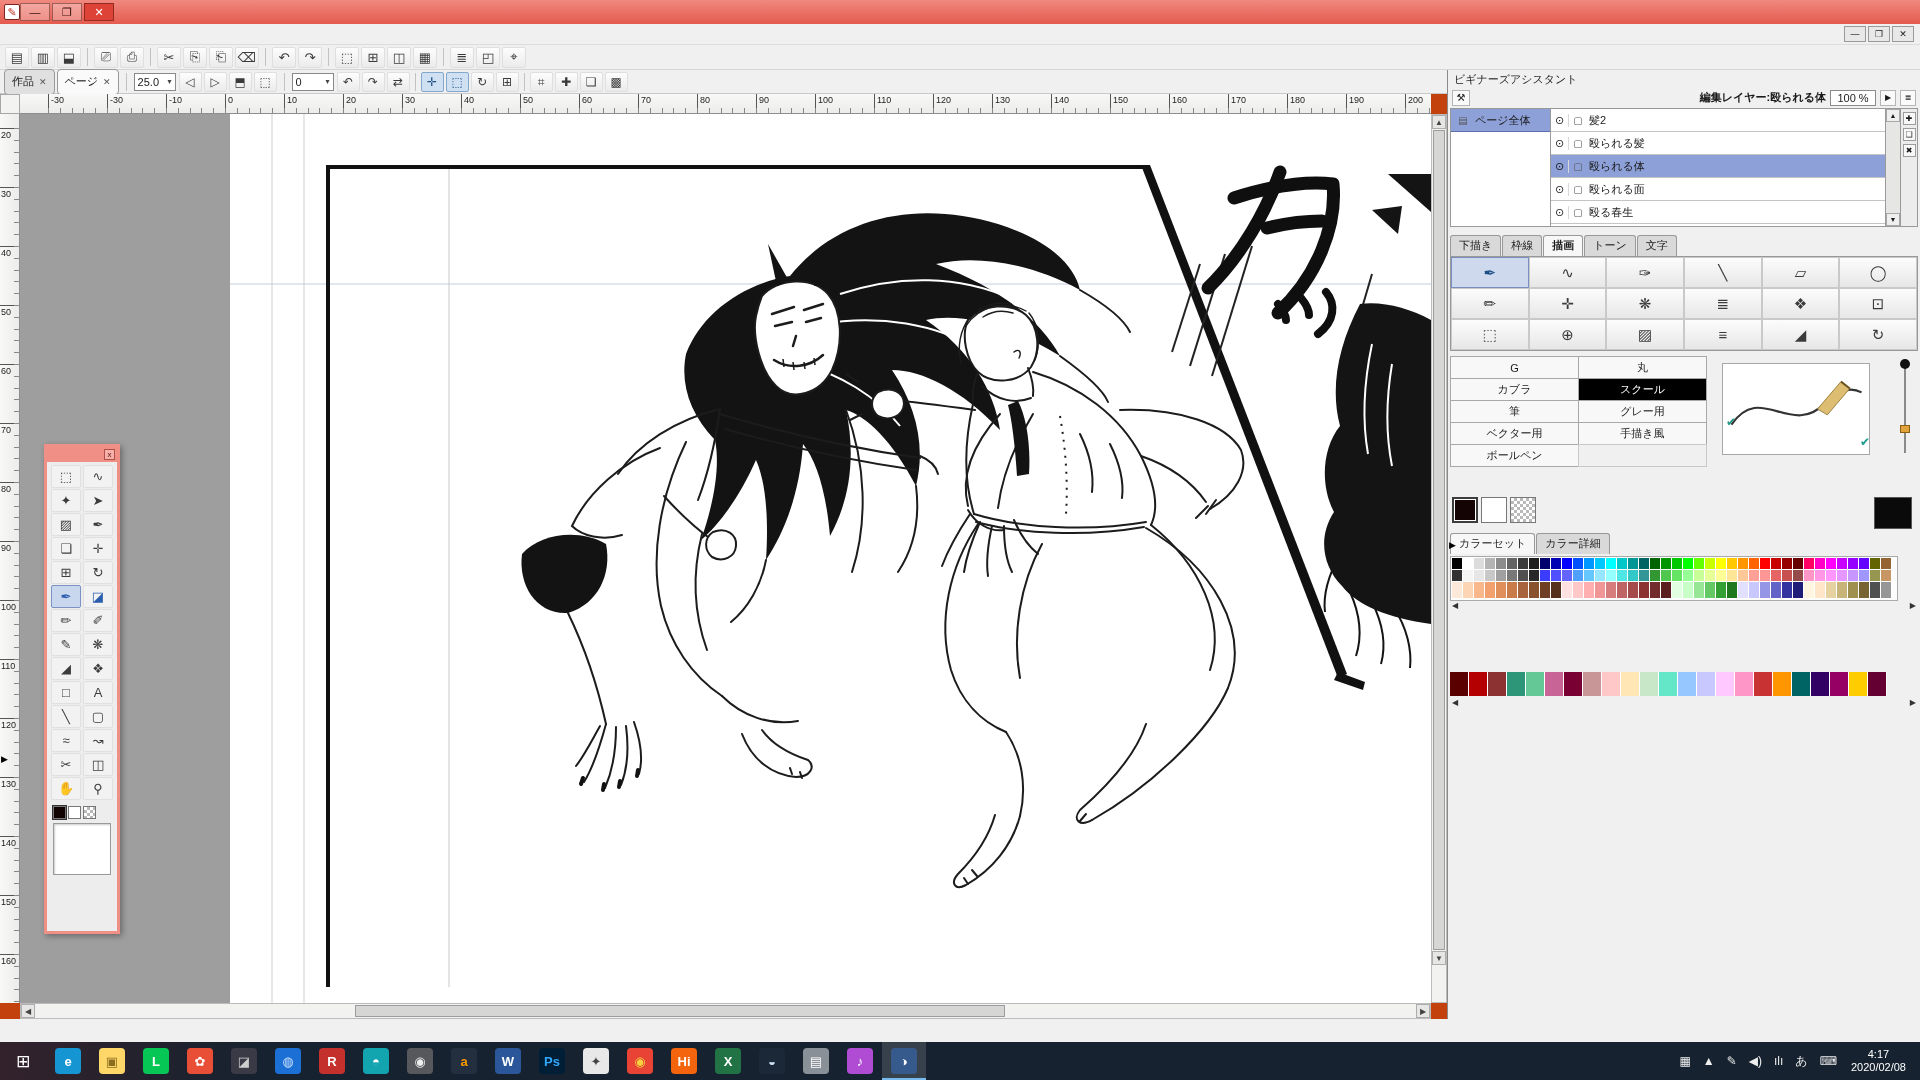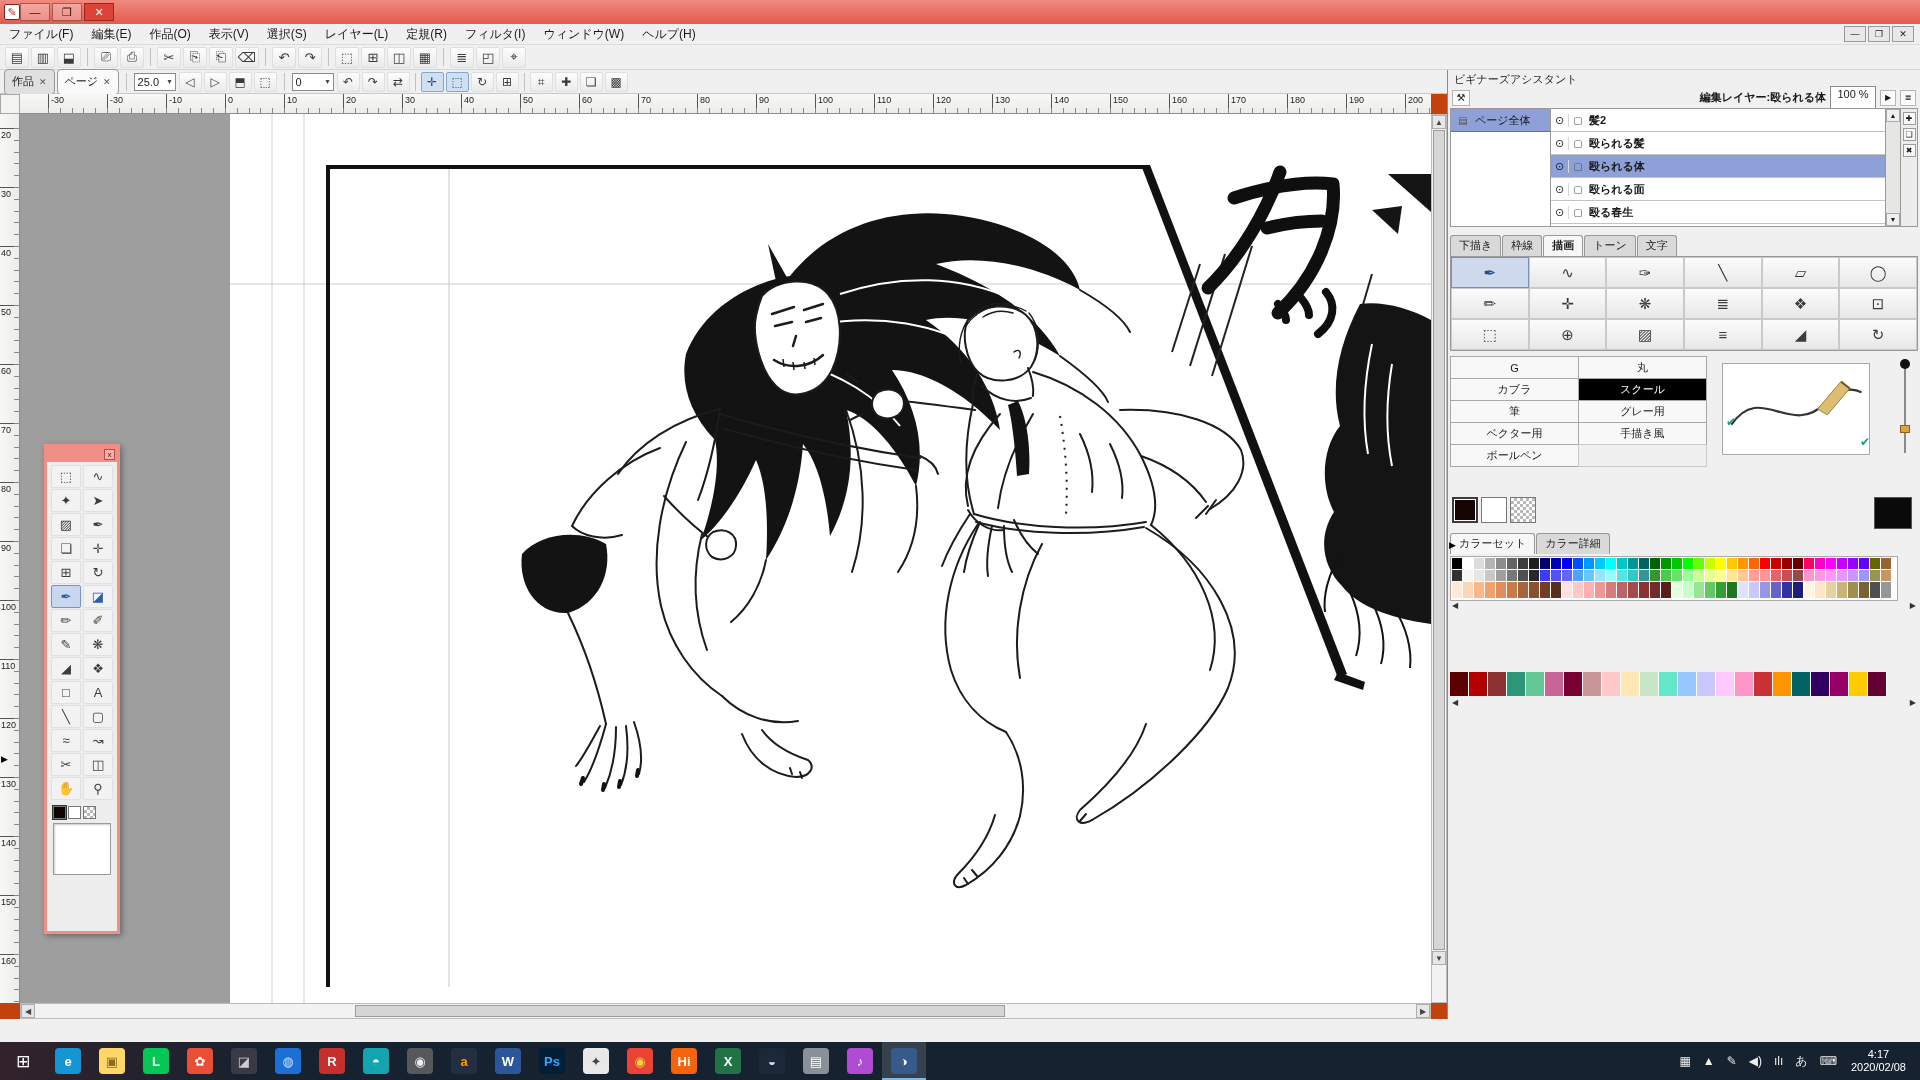--- a/index.html
+++ b/index.html
@@ -100,32 +100,32 @@
     linear-gradient(45deg,#b9b9b9 25%,transparent 25%,transparent 75%,#b9b9b9 75%);
     background-size:6px 6px;background-position:0 0,3px 3px;}
 
   
   .right-panel{position:absolute;left:1447px;top:70px;width:473px;height:949px;background:#f0f0f0;
     border-left:1px solid #8a8a8a;}
   .panel-title{height:17px;font-size:11px;padding:2px 6px;color:#222;}
   .editlayer-row{height:21px;display:flex;align-items:center;gap:4px;padding:0 4px;font-size:11px;}
   .wrench-btn{width:18px;height:16px;border:1px solid #b5b5b5;background:#fafafa;font-size:10px;text-align:center;line-height:14px;}
   .editlayer-label{margin-left:auto;font-weight:bold;font-size:11px;}
-  .opacity-box{width:46px;height:23px;border:1px solid #8a8a8a;background:#fff;text-align:center;font-size:11px;line-height:14px;}
+  .opacity-box{width:46px;height:16px;border:1px solid #8a8a8a;background:#fff;text-align:center;font-size:11px;line-height:14px;}
   .mini-btn{width:16px;height:16px;border:1px solid #b5b5b5;background:#fafafa;font-size:8px;display:flex;align-items:center;justify-content:center;}
   .layer-area{position:relative;height:119px;margin:0 2px;display:flex;border:1px solid #999;background:#fff;overflow:hidden;}
   .page-col{width:100px;border-right:1px solid #999;background:#fff;}
   .page-cell{height:23px;display:flex;align-items:center;gap:3px;font-size:11px;padding:0 3px;
     background:#8da0d8;border-bottom:1px solid #5b6eae;}
   .layer-rows{flex:1;}
   .layer-row{height:23px;display:flex;align-items:center;border-bottom:1px solid #c4c4c4;font-size:11px;background:#fff;}
   .layer-row.selected{background:#8da0d8;}
   .eye{width:18px;text-align:center;border-right:1px solid #d8d8d8;font-size:11px;}
   .licon{width:18px;text-align:center;font-size:10px;color:#555;}
-  .lname{padding-left:2px;font-weight:bold;}
+  .lname{padding-left:2px;}
   .layer-scroll{width:15px;border-left:1px solid #999;display:flex;flex-direction:column;justify-content:space-between;
     background:#e6e6e4;font-size:7px;text-align:center;}
   .layer-scroll .arrow{height:13px;border:1px solid #a9a9a9;background:#efefef;display:flex;align-items:center;justify-content:center;}
   .layer-side{width:17px;border-left:1px solid #999;background:#ececec;display:flex;flex-direction:column;gap:3px;
     padding-top:3px;align-items:center;}
   .side-btn{width:13px;height:13px;border:1px solid #9c9c9c;background:#f8f8f8;font-size:8px;line-height:11px;text-align:center;}
   .panel-tabs{display:flex;margin:8px 2px 0;gap:1px;}
   .ptab{padding:2px 8px 3px;font-size:11px;border:1px solid #999;border-bottom:none;background:#d9d9d9;border-radius:3px 3px 0 0;}
   .ptab.active{background:#f7f7f7;font-weight:bold;}
   .panel-tools{display:grid;grid-template-columns:repeat(6,1fr);margin:0 2px;border:1px solid #999;background:#f2f2f2;}
@@ -198,33 +198,20 @@
 
         <div class="winbtn">—</div>
 
         <div class="winbtn">❐</div>
 
         <div class="winbtn close">✕</div>
       </div>
   </div>
 
   <div class="menubar">
-    <div class="menu-items">
-
-    <div class="menu-item">ファイル(F)</div>
-        <div class="menu-item">編集(E)</div>
-        <div class="menu-item">作品(O)</div>
-        <div class="menu-item">表示(V)</div>
-        <div class="menu-item">選択(S)</div>
-        <div class="menu-item">レイヤー(L)</div>
-        <div class="menu-item">定規(R)</div>
-        <div class="menu-item">フィルタ(I)</div>
-        <div class="menu-item">ウィンドウ(W)</div>
-        <div class="menu-item">ヘルプ(H)</div>
-      </div>
     <div class="mdi-btns">
 
     <div class="mdi-btn">—</div>
         <div class="mdi-btn">❐</div>
         <div class="mdi-btn">✕</div>
       </div>
   </div>
 
   <div class="toolbar1">
 

